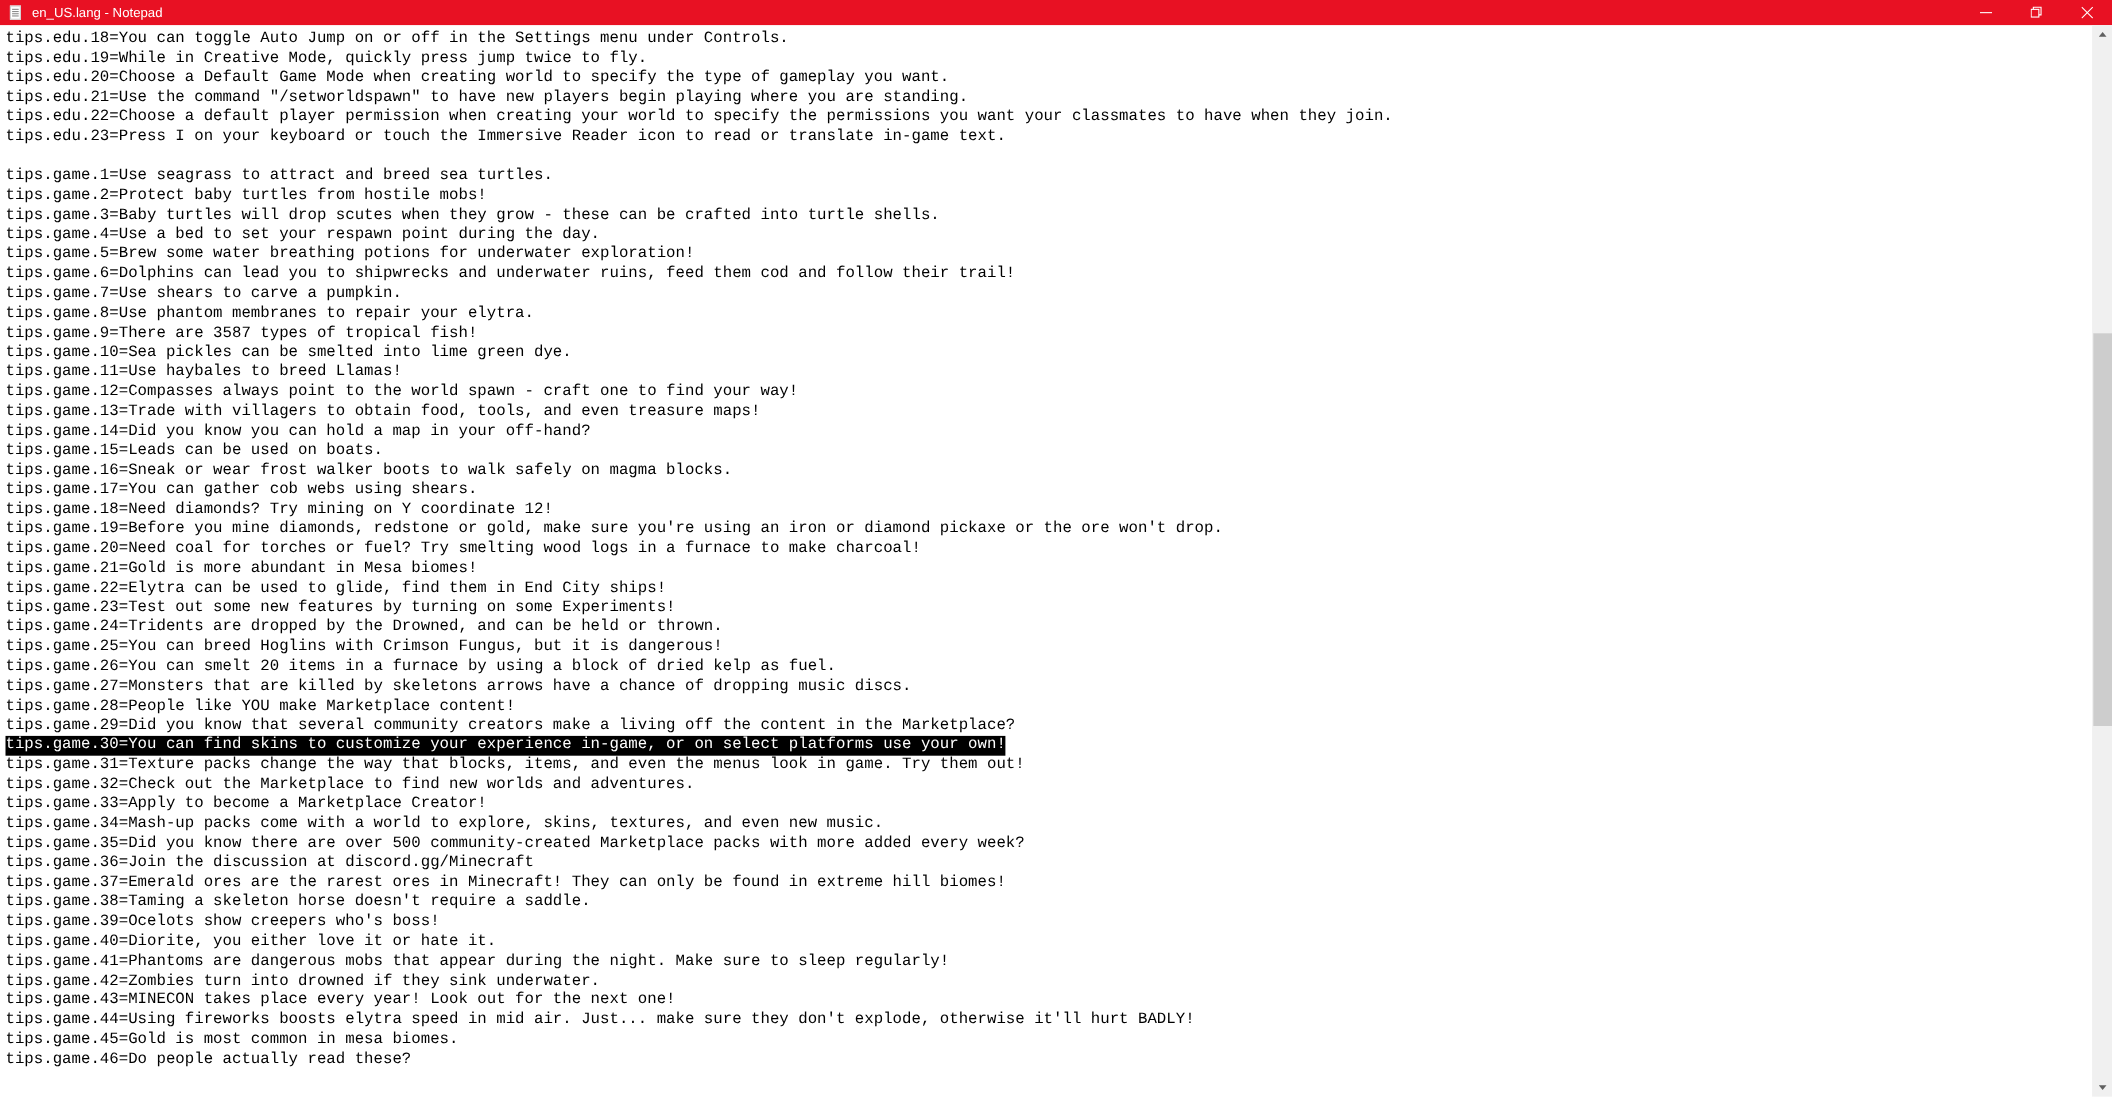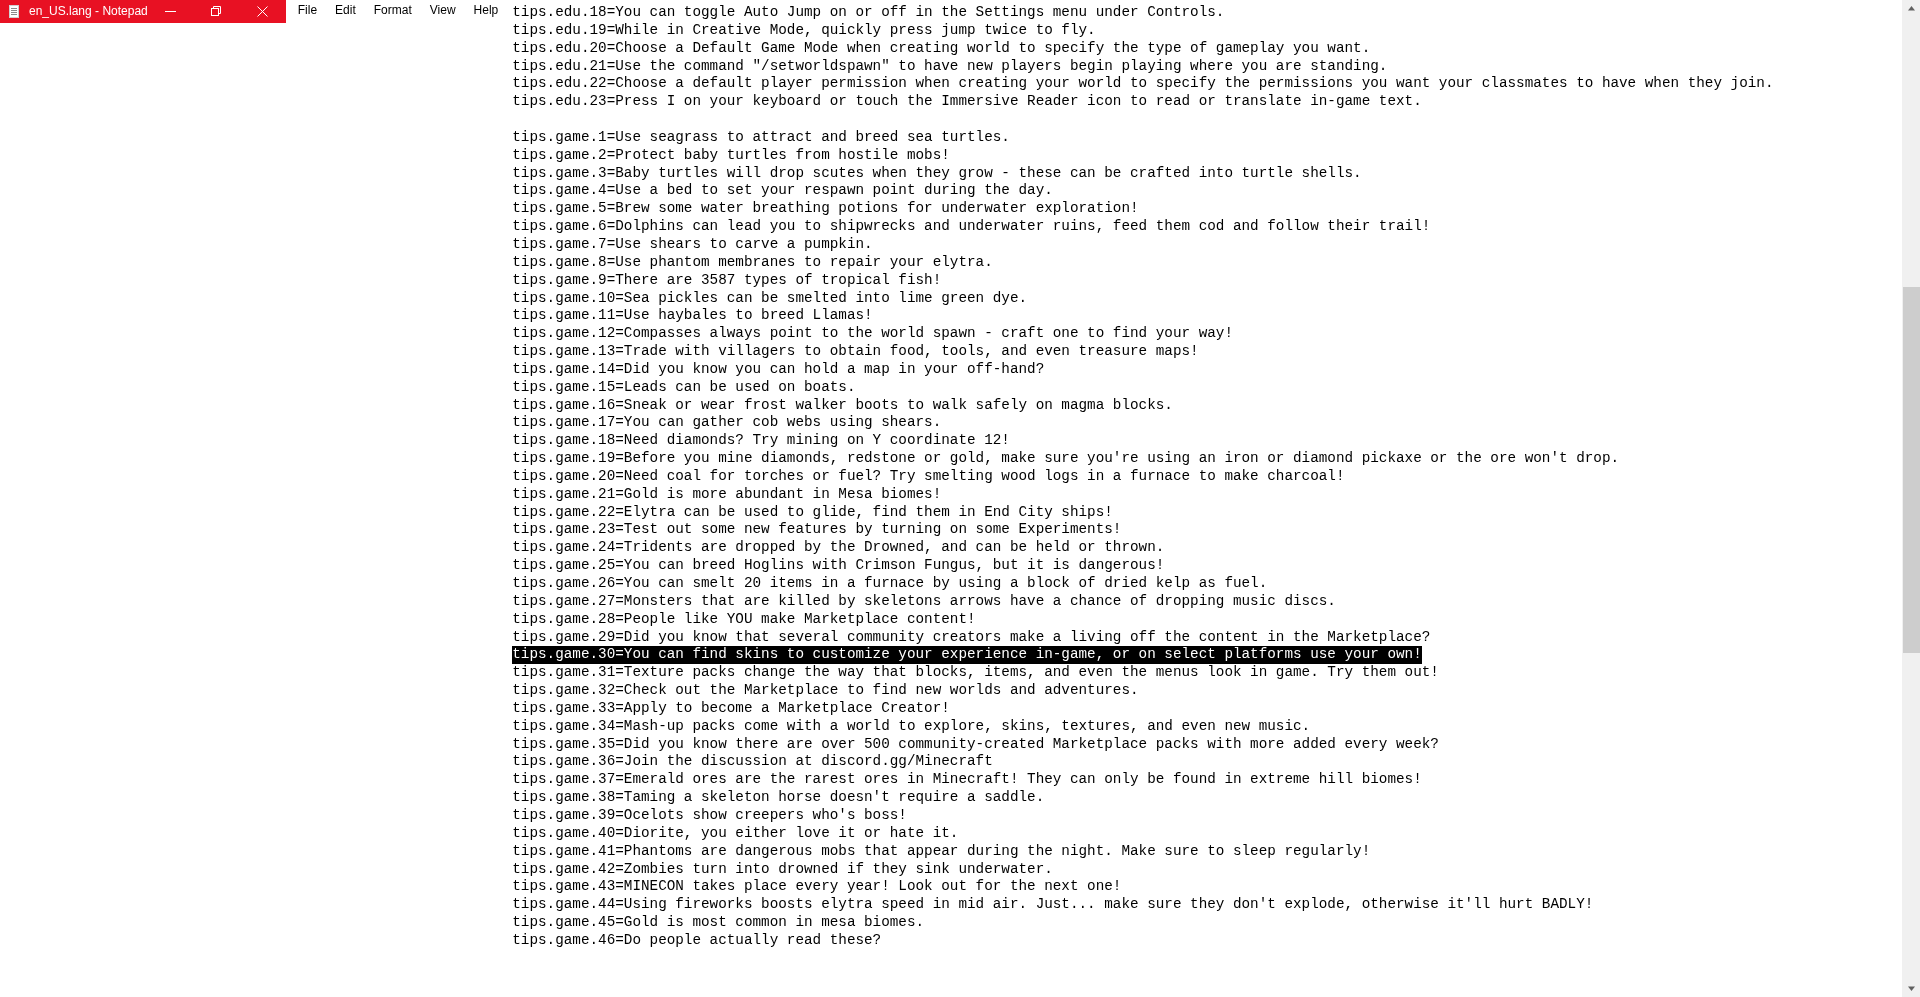--- a/index.html
+++ b/index.html
@@ -9,21 +9,21 @@
     height: 997px;
     overflow: hidden;
     background: #ffffff;
     font-family: "Liberation Sans", sans-serif;
   }
 
   #app {
     width: 1920px;
     height: 997px;
     display: flex;
-    flex-direction: row;
+    flex-direction: column;
     background: #ffffff;
   }
 
   
   .titlebar {
     height: 23px;
     background: #e81123;
     display: flex;
     align-items: center;
     flex: 0 0 auto;
@@ -195,27 +195,20 @@
       </div>
       <div class="win-btn close">
         <svg width="11" height="11" viewBox="0 0 11 11">
           <line x1="0.5" y1="0.5" x2="10.5" y2="10.5" stroke="#ffffff" stroke-width="1"></line>
           <line x1="10.5" y1="0.5" x2="0.5" y2="10.5" stroke="#ffffff" stroke-width="1"></line>
         </svg>
       </div>
     </div>
   </div>
 
-  <div class="menubar">
-    <div class="menu-item">File</div>
-    <div class="menu-item">Edit</div>
-    <div class="menu-item">Format</div>
-    <div class="menu-item">View</div>
-    <div class="menu-item">Help</div>
-  </div>
 
   <div class="editor-wrap">
     <div class="text-area">
       <div class="doc" id="doc"><div class="line">tips.edu.18=You can toggle Auto Jump on or off in the Settings menu under Controls.</div><div class="line">tips.edu.19=While in Creative Mode, quickly press jump twice to fly.</div><div class="line">tips.edu.20=Choose a Default Game Mode when creating world to specify the type of gameplay you want.</div><div class="line">tips.edu.21=Use the command "/setworldspawn" to have new players begin playing where you are standing.</div><div class="line">tips.edu.22=Choose a default player permission when creating your world to specify the permissions you want your classmates to have when they join.</div><div class="line">tips.edu.23=Press I on your keyboard or touch the Immersive Reader icon to read or translate in-game text.</div><div class="line blank"> </div><div class="line">tips.game.1=Use seagrass to attract and breed sea turtles.</div><div class="line">tips.game.2=Protect baby turtles from hostile mobs!</div><div class="line">tips.game.3=Baby turtles will drop scutes when they grow - these can be crafted into turtle shells.</div><div class="line">tips.game.4=Use a bed to set your respawn point during the day.</div><div class="line">tips.game.5=Brew some water breathing potions for underwater exploration!</div><div class="line">tips.game.6=Dolphins can lead you to shipwrecks and underwater ruins, feed them cod and follow their trail!</div><div class="line">tips.game.7=Use shears to carve a pumpkin.</div><div class="line">tips.game.8=Use phantom membranes to repair your elytra.</div><div class="line">tips.game.9=There are 3587 types of tropical fish!</div><div class="line">tips.game.10=Sea pickles can be smelted into lime green dye.</div><div class="line">tips.game.11=Use haybales to breed Llamas!</div><div class="line">tips.game.12=Compasses always point to the world spawn - craft one to find your way!</div><div class="line">tips.game.13=Trade with villagers to obtain food, tools, and even treasure maps!</div><div class="line">tips.game.14=Did you know you can hold a map in your off-hand?</div><div class="line">tips.game.15=Leads can be used on boats.</div><div class="line">tips.game.16=Sneak or wear frost walker boots to walk safely on magma blocks.</div><div class="line">tips.game.17=You can gather cob webs using shears.</div><div class="line">tips.game.18=Need diamonds? Try mining on Y coordinate 12!</div><div class="line">tips.game.19=Before you mine diamonds, redstone or gold, make sure you're using an iron or diamond pickaxe or the ore won't drop.</div><div class="line">tips.game.20=Need coal for torches or fuel? Try smelting wood logs in a furnace to make charcoal!</div><div class="line">tips.game.21=Gold is more abundant in Mesa biomes!</div><div class="line">tips.game.22=Elytra can be used to glide, find them in End City ships!</div><div class="line">tips.game.23=Test out some new features by turning on some Experiments!</div><div class="line">tips.game.24=Tridents are dropped by the Drowned, and can be held or thrown.</div><div class="line">tips.game.25=You can breed Hoglins with Crimson Fungus, but it is dangerous!</div><div class="line">tips.game.26=You can smelt 20 items in a furnace by using a block of dried kelp as fuel.</div><div class="line">tips.game.27=Monsters that are killed by skeletons arrows have a chance of dropping music discs.</div><div class="line">tips.game.28=People like YOU make Marketplace content!</div><div class="line">tips.game.29=Did you know that several community creators make a living off the content in the Marketplace?</div><div class="line"><span class="line selected">tips.game.30=You can find skins to customize your experience in-game, or on select platforms use your own!</span></div><div class="line">tips.game.31=Texture packs change the way that blocks, items, and even the menus look in game. Try them out!</div><div class="line">tips.game.32=Check out the Marketplace to find new worlds and adventures.</div><div class="line">tips.game.33=Apply to become a Marketplace Creator!</div><div class="line">tips.game.34=Mash-up packs come with a world to explore, skins, textures, and even new music.</div><div class="line">tips.game.35=Did you know there are over 500 community-created Marketplace packs with more added every week?</div><div class="line">tips.game.36=Join the discussion at discord.gg/Minecraft</div><div class="line">tips.game.37=Emerald ores are the rarest ores in Minecraft! They can only be found in extreme hill biomes!</div><div class="line">tips.game.38=Taming a skeleton horse doesn't require a saddle.</div><div class="line">tips.game.39=Ocelots show creepers who's boss!</div><div class="line">tips.game.40=Diorite, you either love it or hate it.</div><div class="line">tips.game.41=Phantoms are dangerous mobs that appear during the night. Make sure to sleep regularly!</div><div class="line">tips.game.42=Zombies turn into drowned if they sink underwater.</div><div class="line">tips.game.43=MINECON takes place every year! Look out for the next one!</div><div class="line">tips.game.44=Using fireworks boosts elytra speed in mid air. Just... make sure they don't explode, otherwise it'll hurt BADLY!</div><div class="line">tips.game.45=Gold is most common in mesa biomes.</div><div class="line">tips.game.46=Do people actually read these?</div></div>
     </div>
 
     <div class="vscroll">
       <div class="scroll-arrow">
         <svg width="9" height="9" viewBox="0 0 9 9">
             <polygon points="4.5,2 8,6.5 1,6.5" fill="#606060"></polygon>

